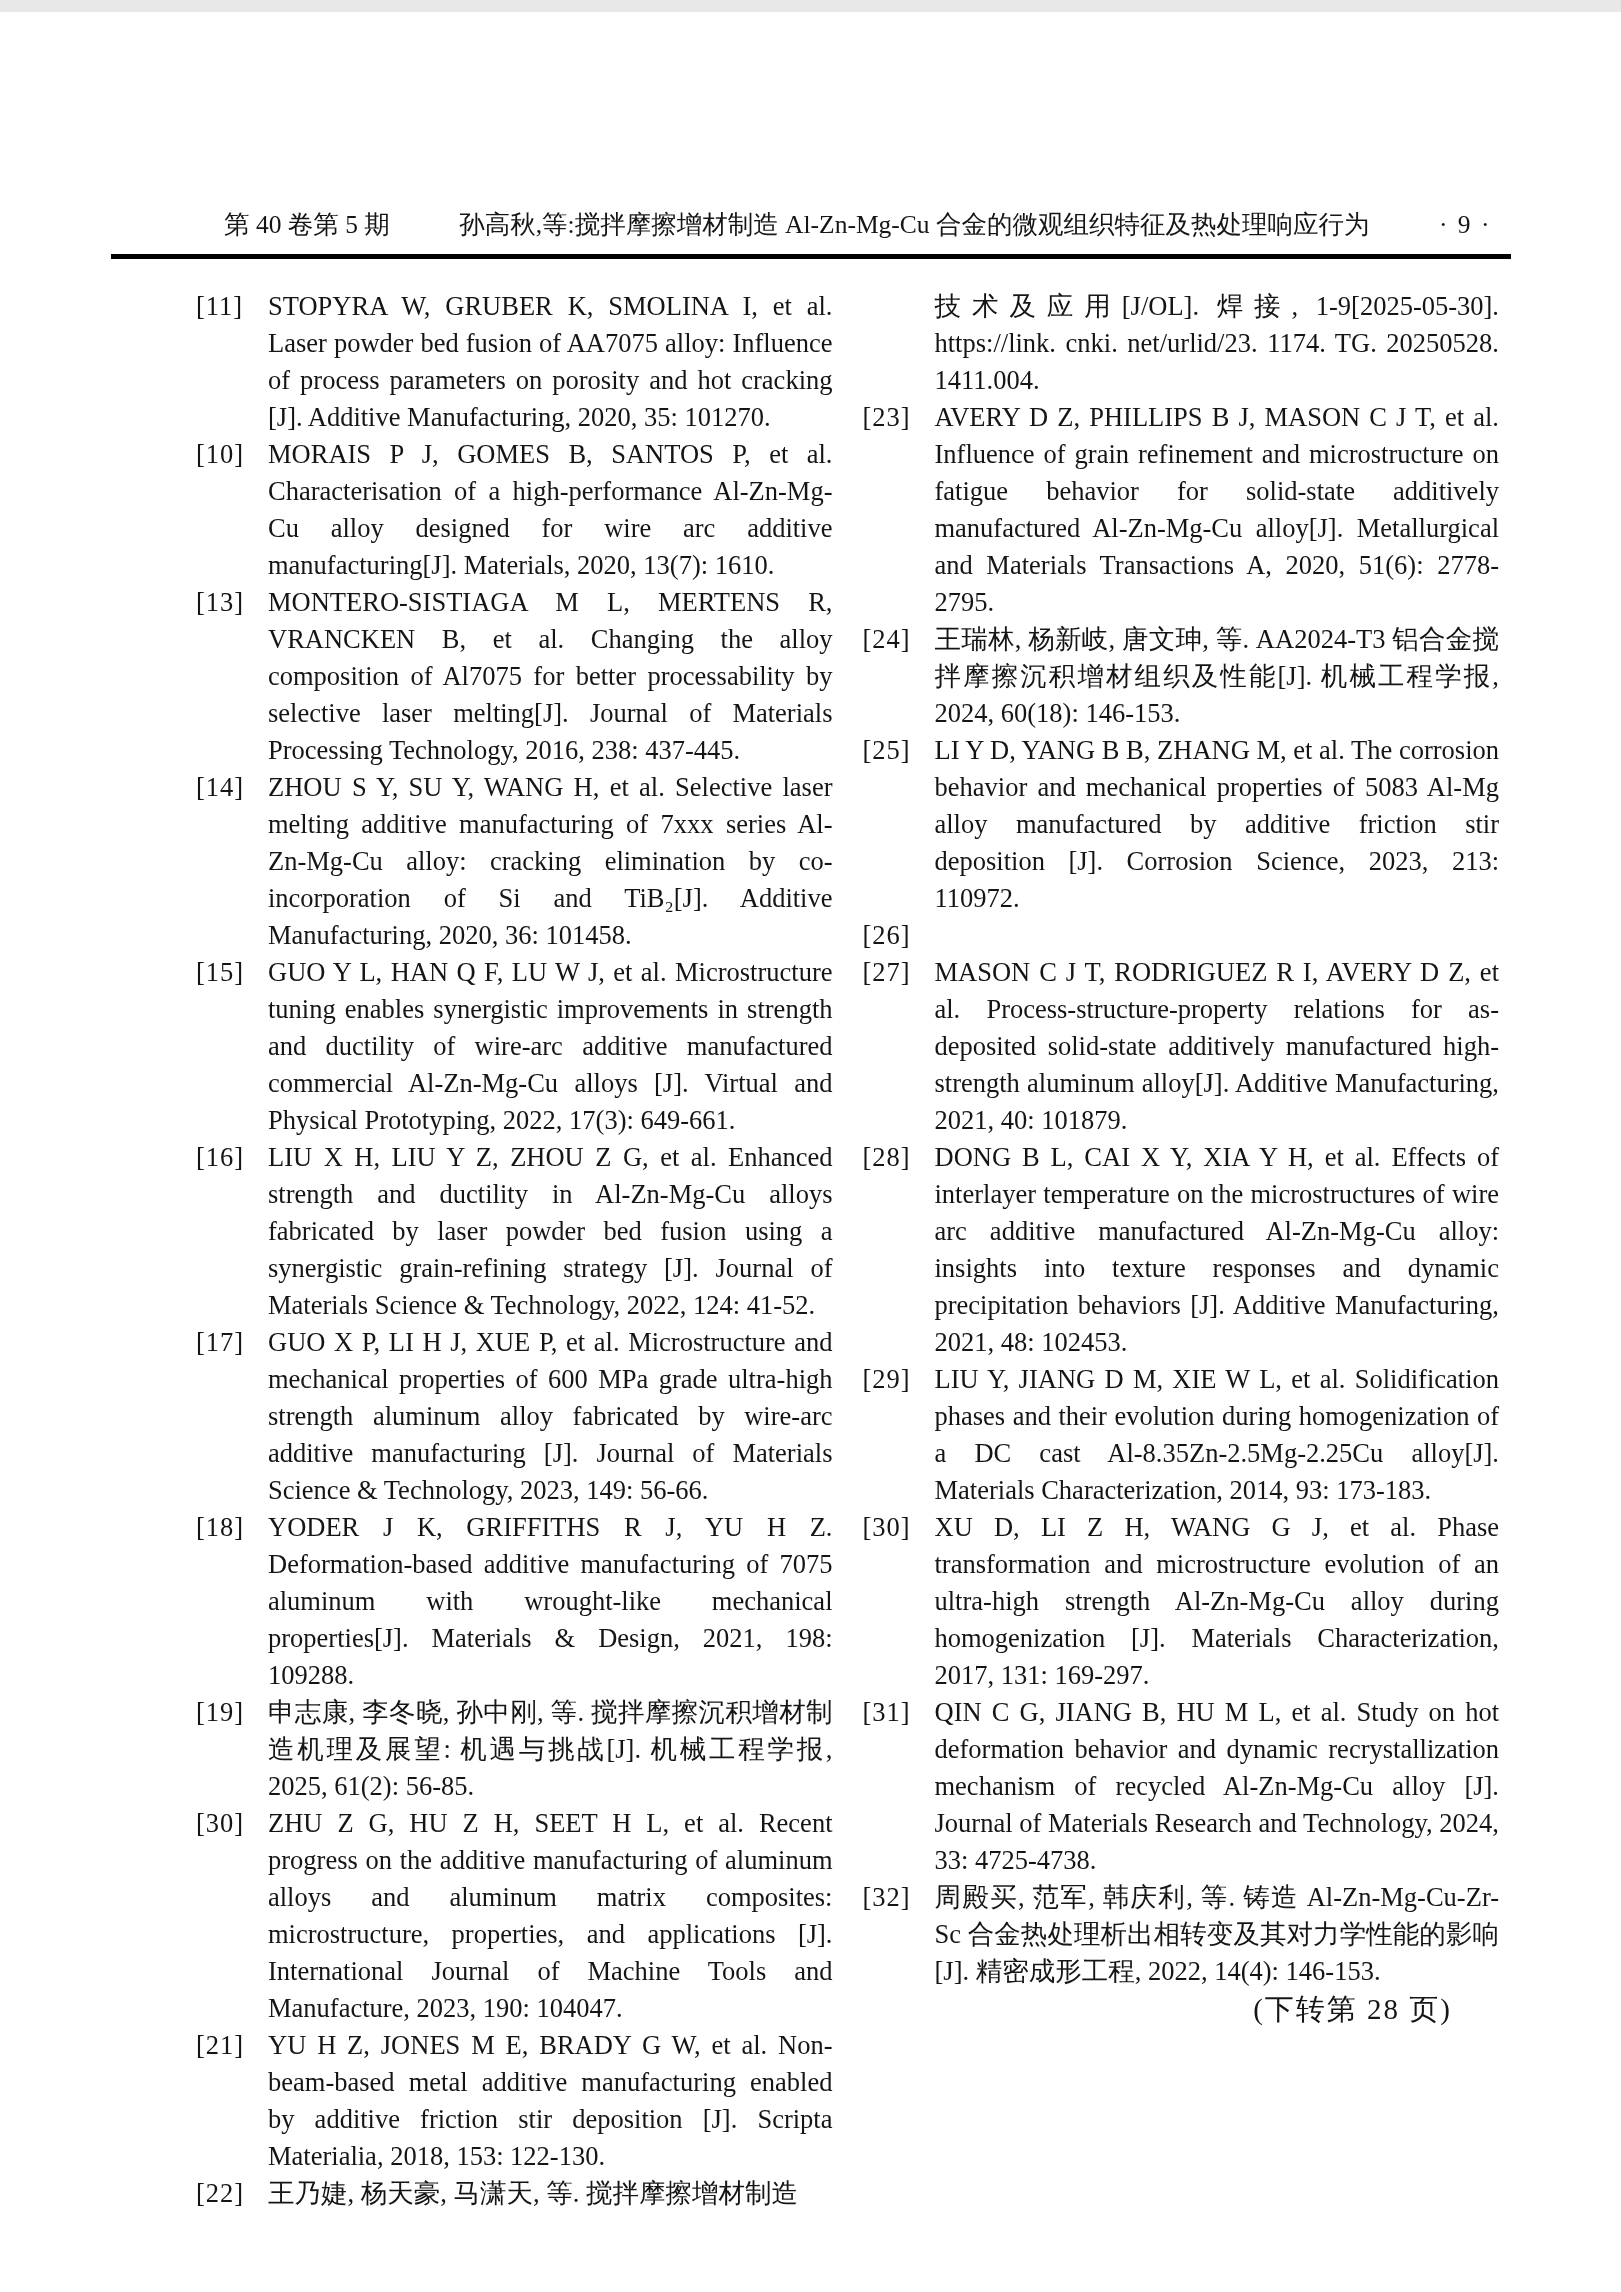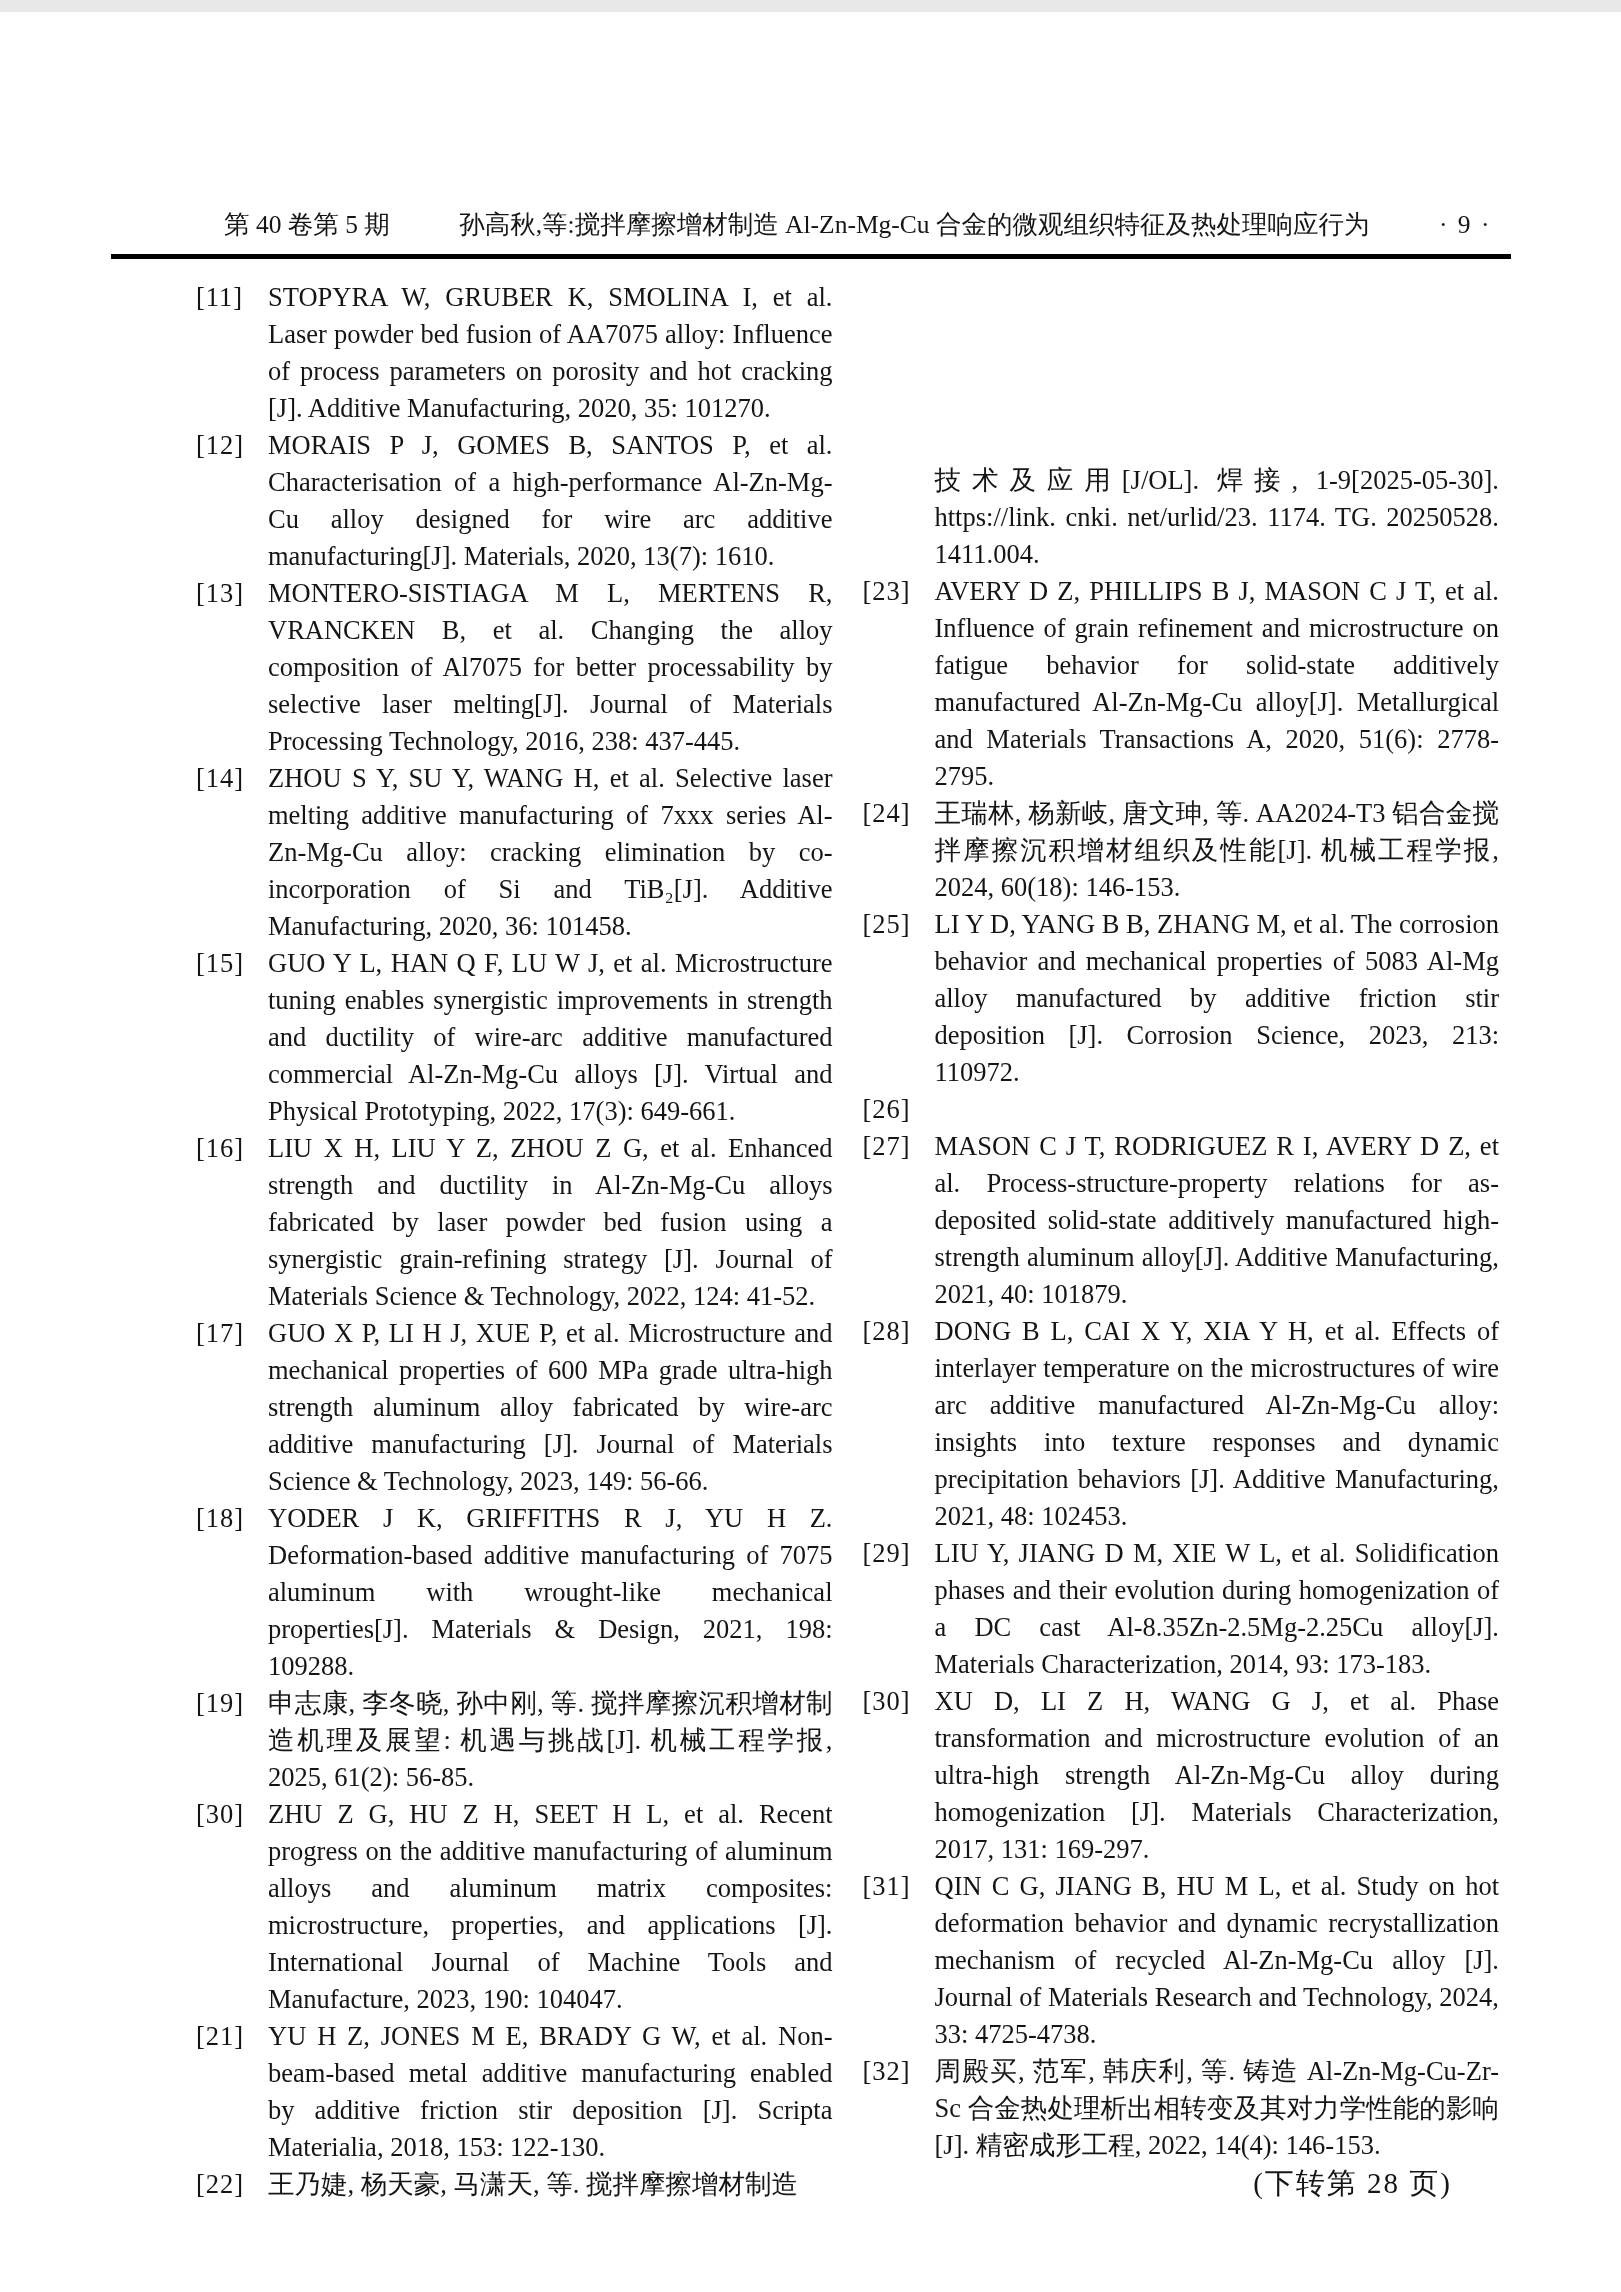--- a/index.html
+++ b/index.html
@@ -30,26 +30,25 @@
   .header-rule {
     position: absolute;
     top: 242px;
     left: 111px;
     width: 1400px;
     height: 4.9px;
     background: #000;
   }
   .refs {
     position: absolute;
-    top: 267px;
+    top: 276px;
     left: 196px;
     width: 1303px;
     display: flex;
     gap: 30px;
-    align-items: flex-end;
   }
   .col {
     flex: 1 1 0;
     min-width: 0;
     display: flex;
     flex-direction: column;
   }
   .ref {
     display: flex;
     font-size: 26.5px;
@@ -90,21 +89,21 @@
   <div class="refs">
 
     <div class="col">
 
         <div class="ref">
           <span class="ref-num">[11]</span>
           <span class="ref-text">STOPYRA W, GRUBER K, SMOLINA I, et al. Laser powder bed fusion of AA7075 alloy: Influence of process parameters on porosity and hot cracking [J]. Additive Manufacturing, 2020, 35: 101270.</span>
         </div>
 
         <div class="ref">
-          <span class="ref-num">[12]</span>
+          <span class="ref-num">[10]</span>
           <span class="ref-text">MORAIS P J, GOMES B, SANTOS P, et al. Characterisation of a high-performance Al-Zn-Mg-Cu alloy designed for wire arc additive manufacturing[J]. Materials, 2020, 13(7): 1610.</span>
         </div>
 
         <div class="ref">
           <span class="ref-num">[13]</span>
           <span class="ref-text">MONTERO-SISTIAGA M L, MERTENS R, VRANCKEN B, et al. Changing the alloy composition of Al7075 for better processability by selective laser melting[J]. Journal of Materials Processing Technology, 2016, 238: 437-445.</span>
         </div>
 
         <div class="ref">
           <span class="ref-num">[14]</span>

